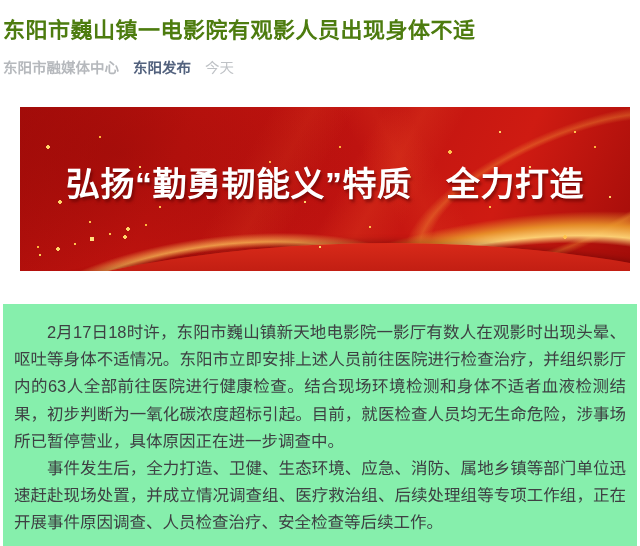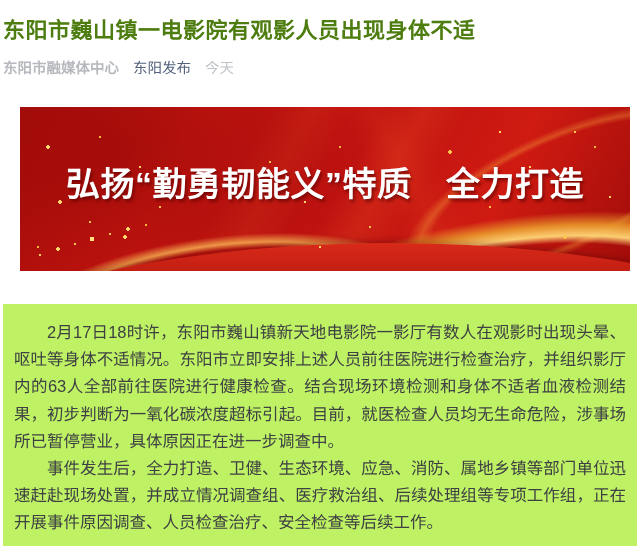--- a/index.html
+++ b/index.html
@@ -20,21 +20,21 @@
     color: #4d7c0f;
     letter-spacing: 0.5px;
   }
   .meta-row {
     margin: 16px 0 0 3px;
     font-size: 14.5px;
     line-height: 16px;
     color: #b6b9bd;
   }
   .meta-row .source { color: #b6b9bd; font-weight: bold; }
-  .meta-row .account { color: #53627e; margin: 4px 10px; font-weight: 400; }
+  .meta-row .account { color: #53627e; margin: 4px 10px; font-weight: 700; }
   .meta-row .date { color: #bfc2c6; font-family: Liberation Serif, serif; }
 
   
   .banner {
     position: relative;
     width: 610px;
     height: 164px;
     margin: 31px 0 0 20px;
     overflow: hidden;
     background:
@@ -118,21 +118,21 @@
     line-height: 55px;
     letter-spacing: 0.5px;
     text-shadow: 2px 3px 3px rgba(90,0,0,.55), 0 1px 0 rgba(120,8,4,.5);
     white-space: nowrap;
   }
 
   
   .article-body {
     margin: 33px 3px 0;
     height: 243px;
-    background: #bef264;
+    background: #86efac;
     padding: 15px 11px 10px;
     overflow: hidden;
   }
   .article-body p {
     font-size: 16.5px;
     line-height: 27.2px;
     color: #3e4043;
     text-indent: 2em;
     text-align: justify;
     letter-spacing: 0;

